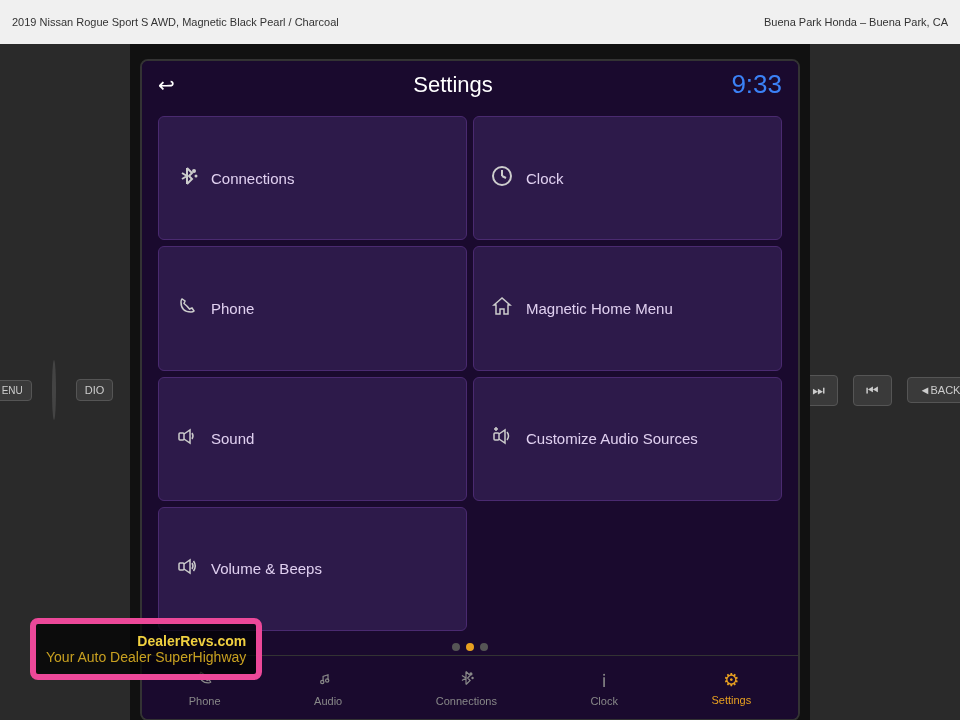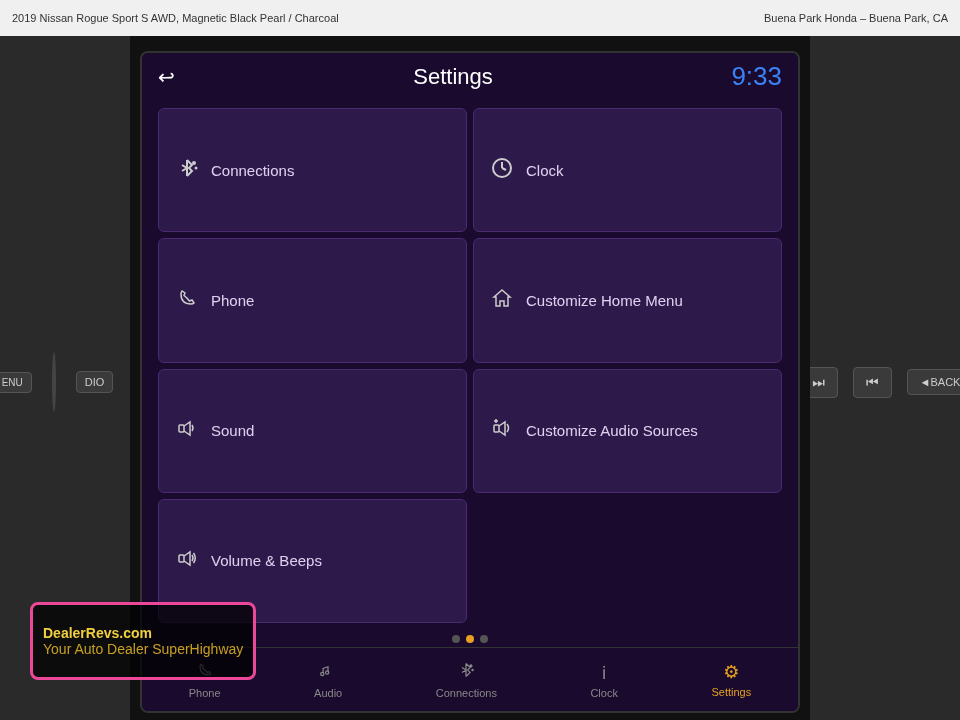--- a/index.html
+++ b/index.html
@@ -8,21 +8,21 @@
       height: 720px;
       background: #1a1a1a;
       font-family: Arial, sans-serif;
       overflow: hidden;
       position: relative;
     }
 
     
     .top-bar {
       background: #f0f0f0;
-      height: 36px;
+      height: 44px;
       display: flex;
       align-items: center;
       justify-content: space-between;
       padding: 0 12px;
       font-size: 11px;
       color: #333;
     }
 
     
     .main-area {
@@ -286,26 +286,26 @@
       cursor: pointer;
       font-weight: bold;
     }
 
     
     .dealer-logo {
       position: absolute;
       bottom: 40px;
       left: 30px;
       background: rgba(0,0,0,0.7);
-      border: 3px solid #ec4899;
+      border: 6px solid #ec4899;
       border-radius: 8px;
-      padding: 20px 10px;
+      padding: 9px 10px;
       color: #e8c030;
       font-size: 9px;
-      text-align: left;
+      text-align: right;
     }
 
     .dealer-logo .big-text {
       font-size: 14px;
       font-weight: bold;
       color: #f0d040;
     }
   </style>
 </head>
 <body>
@@ -369,21 +369,21 @@
           </span>
           <span class="menu-label">Phone</span>
         </div>
 
         <div class="menu-item">
           <span class="menu-icon">
             <svg width="22" height="22" viewBox="0 0 22 22" fill="none">
               <path d="M11 3 L3 10 L5 10 L5 19 L9 19 L9 14 L13 14 L13 19 L17 19 L17 10 L19 10 Z" stroke="#ccc" stroke-width="1.5" fill="none"></path>
             </svg>
           </span>
-          <span class="menu-label">Customize Home Menu</span>
+          <span class="menu-label">Magnetic Home Menu</span>
         </div>
 
         <div class="menu-item">
           <span class="menu-icon">
             <svg width="22" height="22" viewBox="0 0 22 22" fill="none">
               <rect x="3" y="8" width="5" height="7" rx="1" stroke="#ccc" stroke-width="1.5" fill="none"></rect>
               <path d="M8 9 L14 5 L14 18 L8 14" stroke="#ccc" stroke-width="1.5" fill="none"></path>
               <path d="M16 8 Q18 11 16 14" stroke="#ccc" stroke-width="1.5" fill="none"></path>
             </svg>
           </span>

